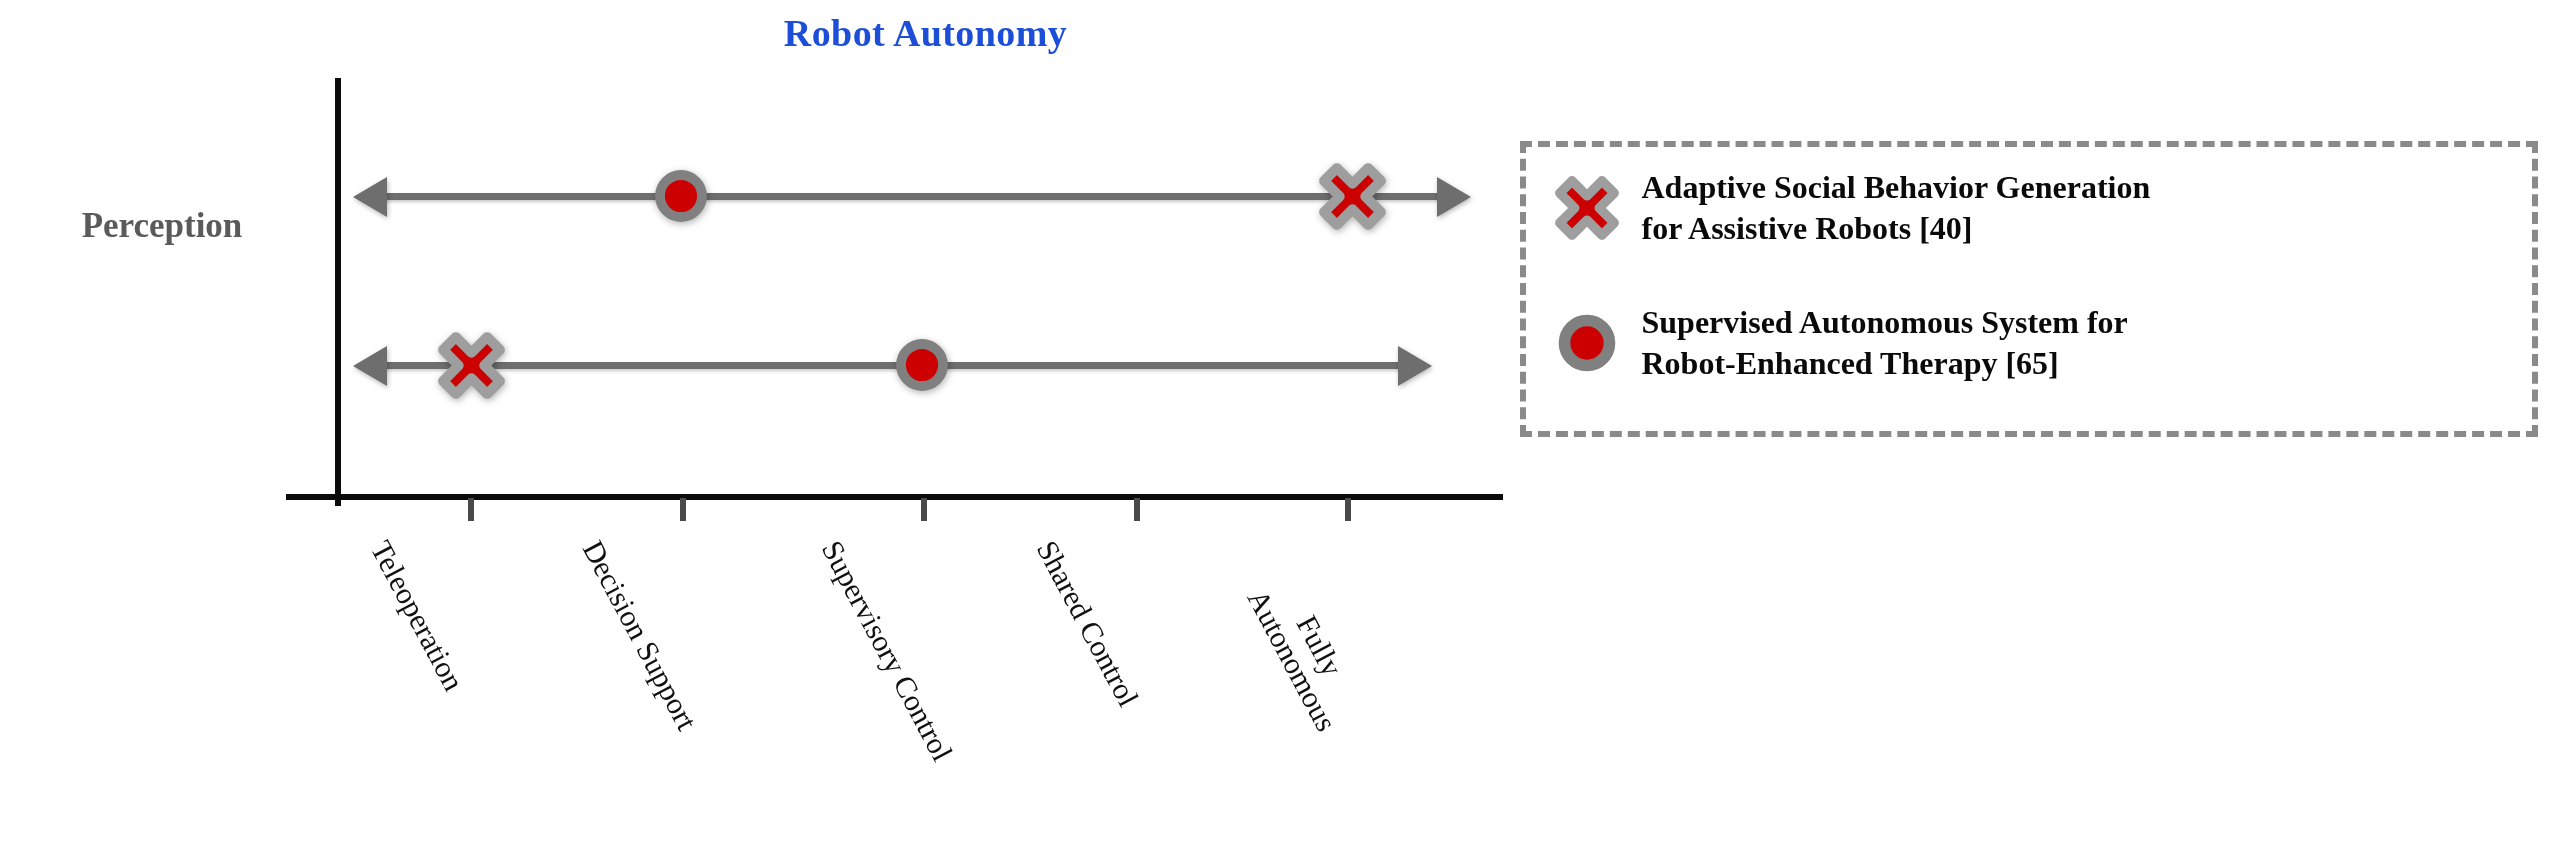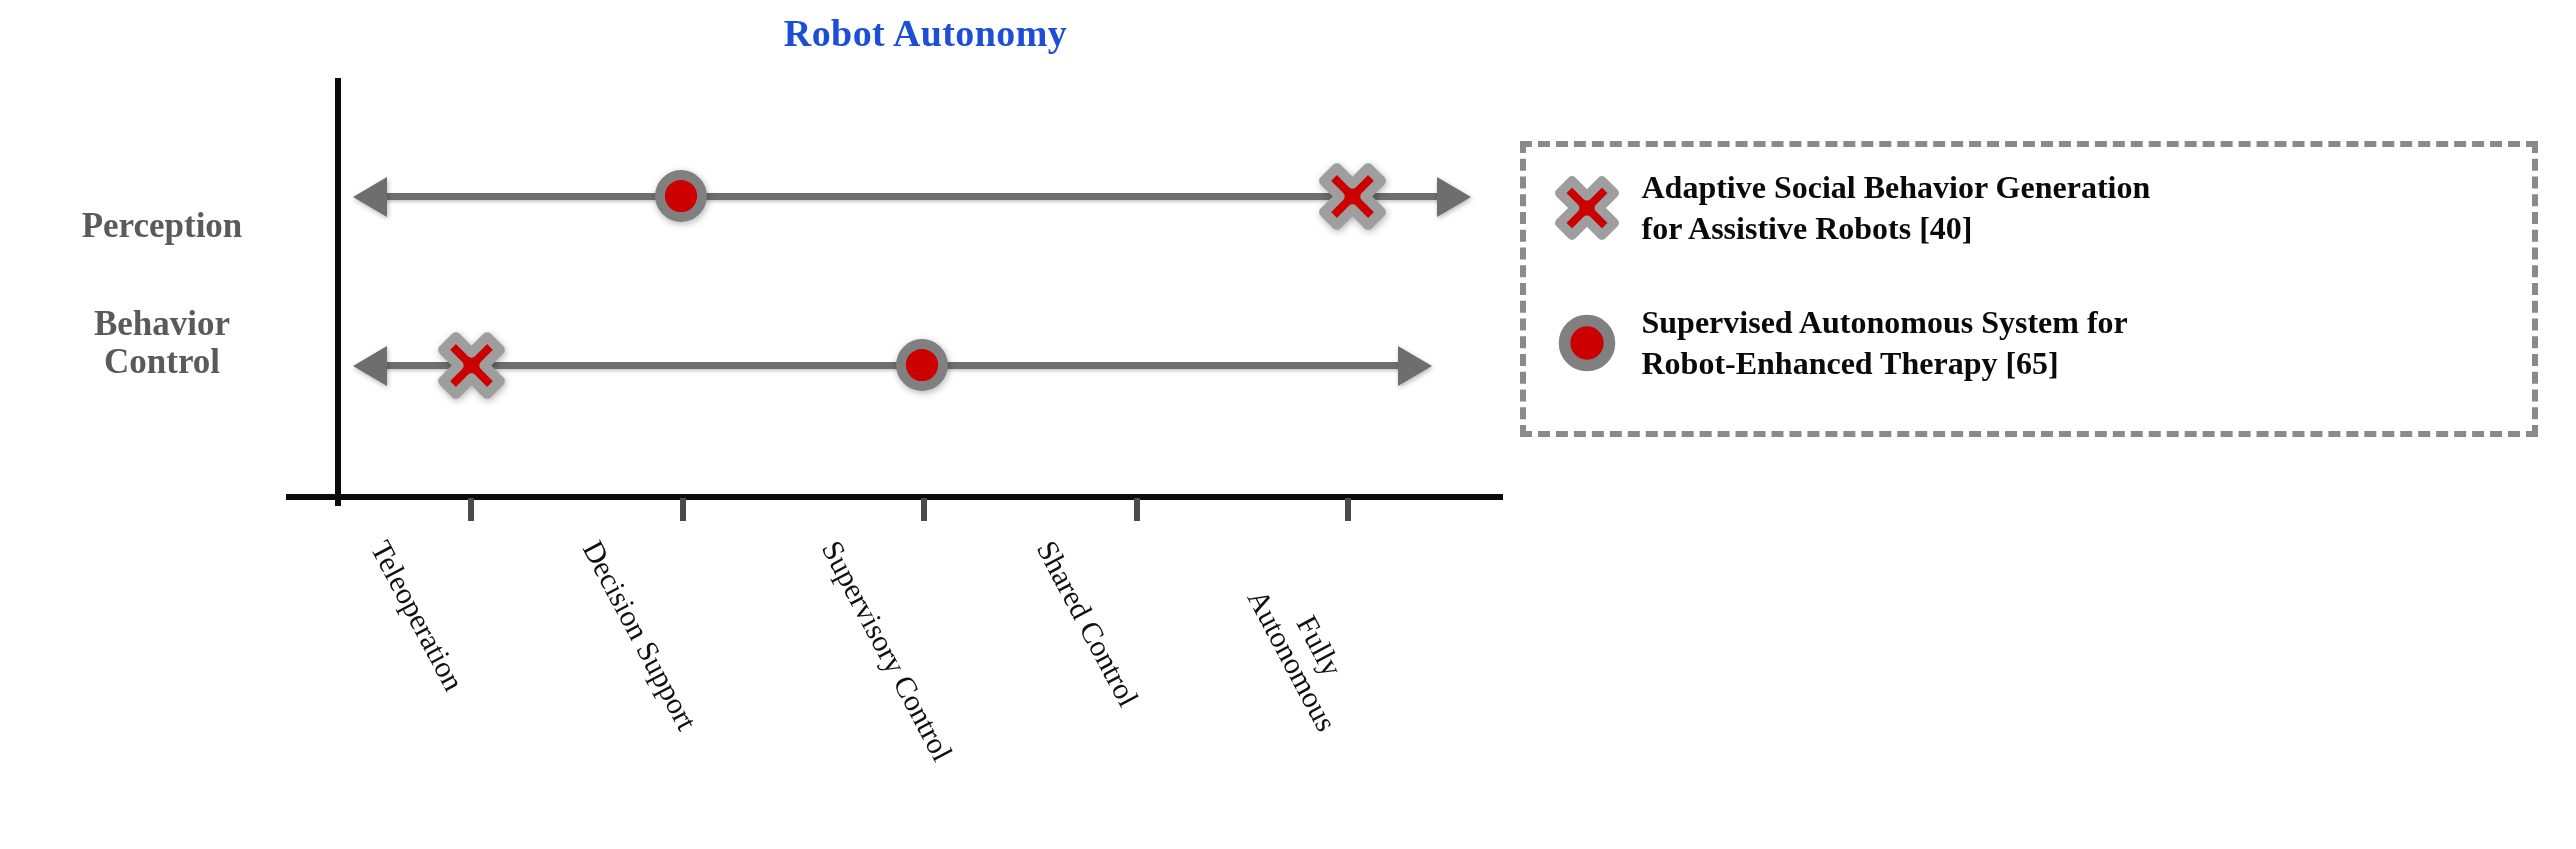--- a/index.html
+++ b/index.html
@@ -86,22 +86,20 @@
   <div id="y-axis-line"></div>
   <div id="x-axis-line"></div>
 
   <div class="tick" style="left:468px;"></div>
   <div class="tick" style="left:680px;"></div>
   <div class="tick" style="left:921px;"></div>
   <div class="tick" style="left:1134px;"></div>
   <div class="tick" style="left:1345px;"></div>
 
   <div class="ycat" id="ycat-perception">Perception</div>
-  <div class="ycat" id="ycat-behavior" style="white-space:pre-line;">Behavior
-Control</div>
 
   <div class="xtick-label" style="left:392px;top:536px;">Teleoperation</div>
   <div class="xtick-label" style="left:604px;top:536px;">Decision Support</div>
   <div class="xtick-label" style="left:843px;top:536px;">Supervisory Control</div>
   <div class="xtick-label" style="left:1058px;top:536px;">Shared Control</div>
   <div class="xtick-label two-line" style="left:1278px;top:536px;white-space:pre-line;">Fully
 Autonomous</div>
 
   <div class="range-row" style="left:353px;top:168px;width:1118px;">
     <div class="range-shaft"></div>

